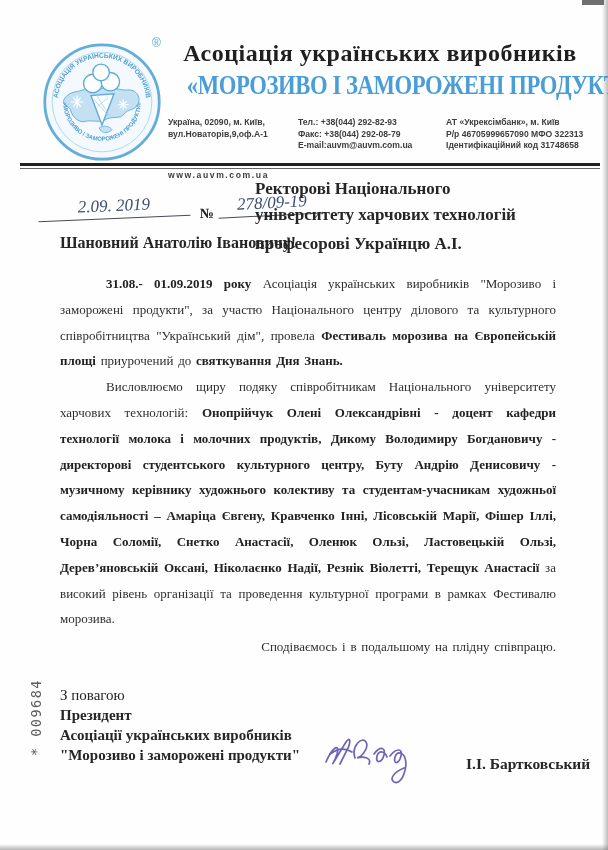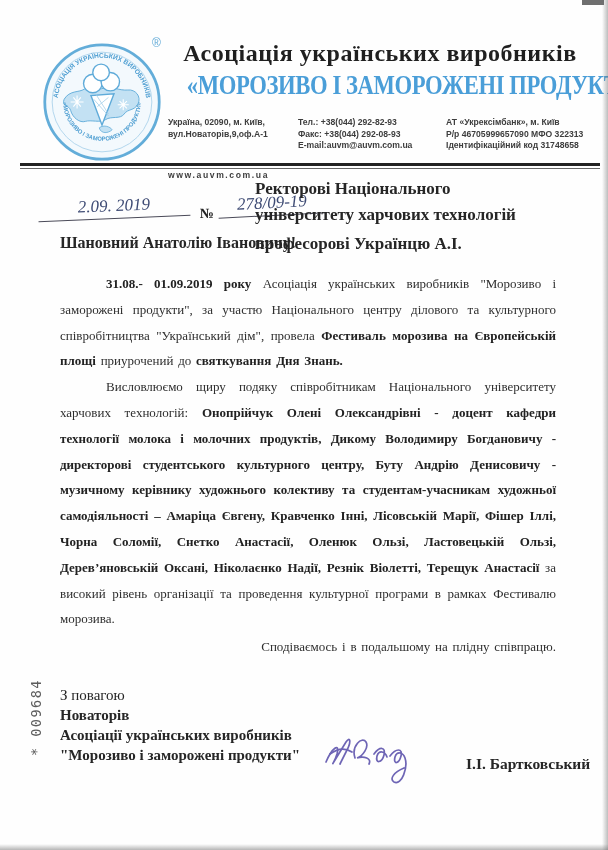--- a/index.html
+++ b/index.html
@@ -117,21 +117,21 @@
   <div class="org-subtitle" style="color:#4a9ed8;">«МОРОЗИВО І ЗАМОРОЖЕНІ ПРОДУКТИ»</div>
 
   <div class="contacts">
     <div class="contact-col c1">
       <div>Україна, 02090, м. Київ,</div>
       <div>вул.Новаторів,9,оф.А-1</div>
       <div class="sp">www.auvm.com.ua</div>
     </div>
     <div class="contact-col c2">
       <div>Тел.:  +38(044) 292-82-93</div>
-      <div>Факс: +38(044) 292-08-93</div>
+      <div>Факс: +38(044) 292-08-79</div>
       <div>E-mail:auvm@auvm.com.ua</div>
     </div>
     <div class="contact-col c3">
       <div>АТ «Укрексімбанк», м. Київ</div>
       <div>Р/р 46705999657090 МФО 322313</div>
       <div>Ідентифікаційний код 31748658</div>
     </div>
   </div>
 
   <div class="rule">
@@ -152,21 +152,21 @@
   <div class="salutation">Шановний Анатолію Івановичу!</div>
 
   <div class="body-text">
       <p><span class="b">31.08.- 01.09.2019 року </span><span>Асоціація українських виробників "Морозиво і заморожені продукти", за участю Національного центру ділового та культурного співробітництва "Український дім", провела </span><span class="b">Фестиваль морозива на Європейській площі </span><span>приурочений до </span><span class="b">святкування Дня Знань.</span></p>
       <p><span>Висловлюємо щиру подяку співробітникам Національного університету харчових технологій: </span><span class="b">Онопрійчук Олені Олександрівні - доцент кафедри технології молока і молочних продуктів, Дикому Володимиру Богдановичу - директорові студентського культурного центру, Буту Андрію Денисовичу - музичному керівнику художнього колективу та студентам-учасникам художньої самодіяльності – Амаріца Євгену, Кравченко Інні, Лісовській Марії, Фішер Іллі, Чорна Соломії, Снетко Анастасії, Оленюк Ользі, Ластовецькій Ользі, Дерев’яновській Оксані, Ніколаєнко Надії, Резнік Віолетті, Терещук Анастасії </span><span>за високий рівень організації та проведення культурної програми в рамках Фестивалю морозива.</span></p>
       <p class="last"><span>Сподіваємось і в подальшому на плідну співпрацю.</span></p>
     </div>
 
   <div class="closing">
     <div>З повагою</div>
-    <div class="b">Новаторів</div>
+    <div class="b">Президент</div>
     <div class="b">Асоціації українських виробників</div>
     <div class="b">"Морозиво і заморожені продукти"</div>
   </div>
 
   <div class="signature">
     <svg viewBox="0 0 115 72" width="115" height="72">
       <g fill="none" stroke="#6e65b5" stroke-width="1.7" stroke-linecap="round">
         <path d="M4,34 C10,20 18,14 15,26 C13,33 8,40 13,32 L24,14 C28,8 30,13 24,24 L18,36"></path>
         <path d="M8,26 C16,20 24,20 30,24"></path>
         <path d="M33,30 C29,18 40,8 44,14 C47,19 41,28 35,30 C42,28 50,30 47,36"></path>

